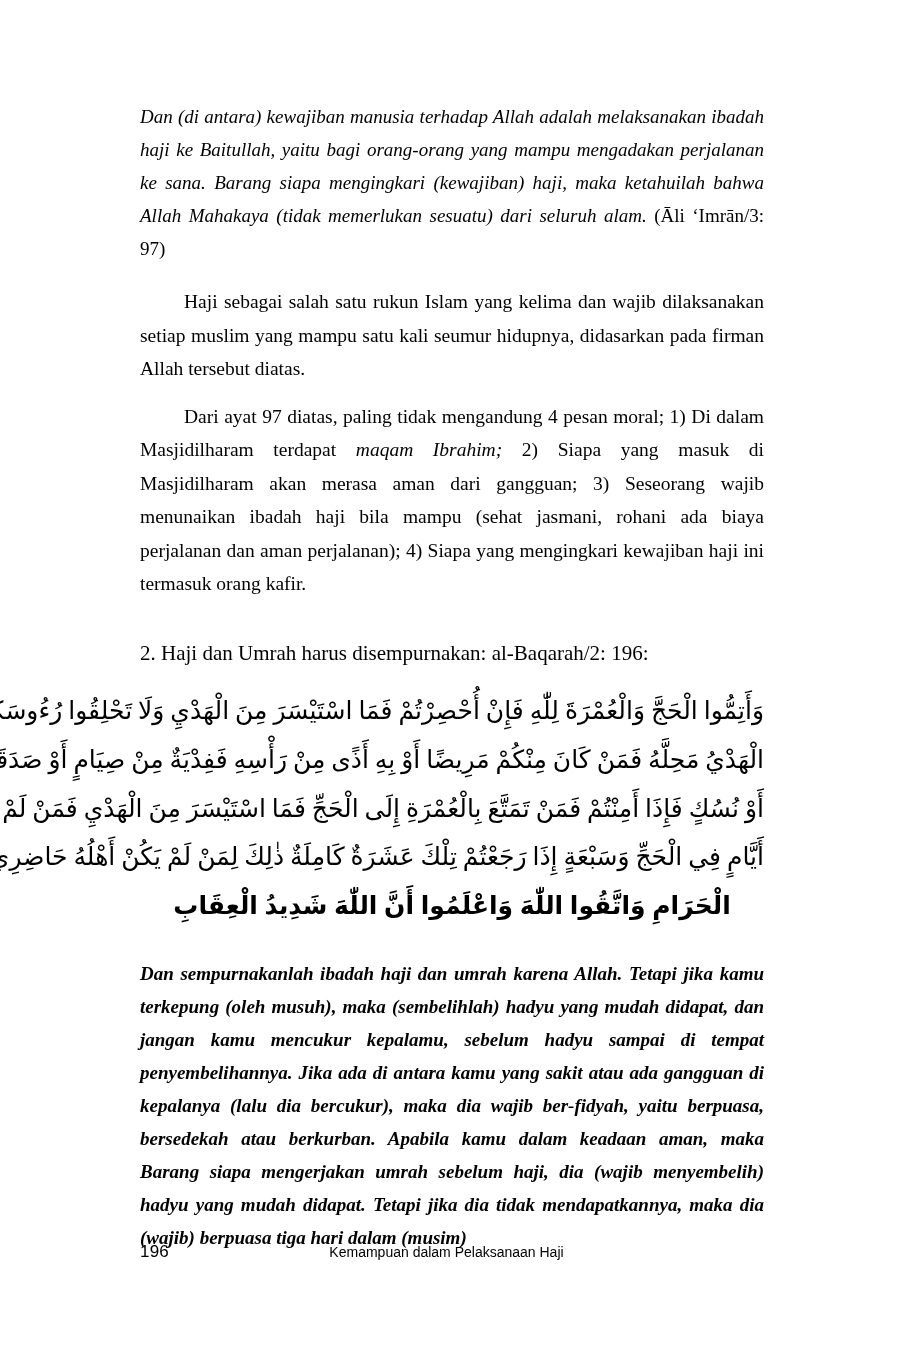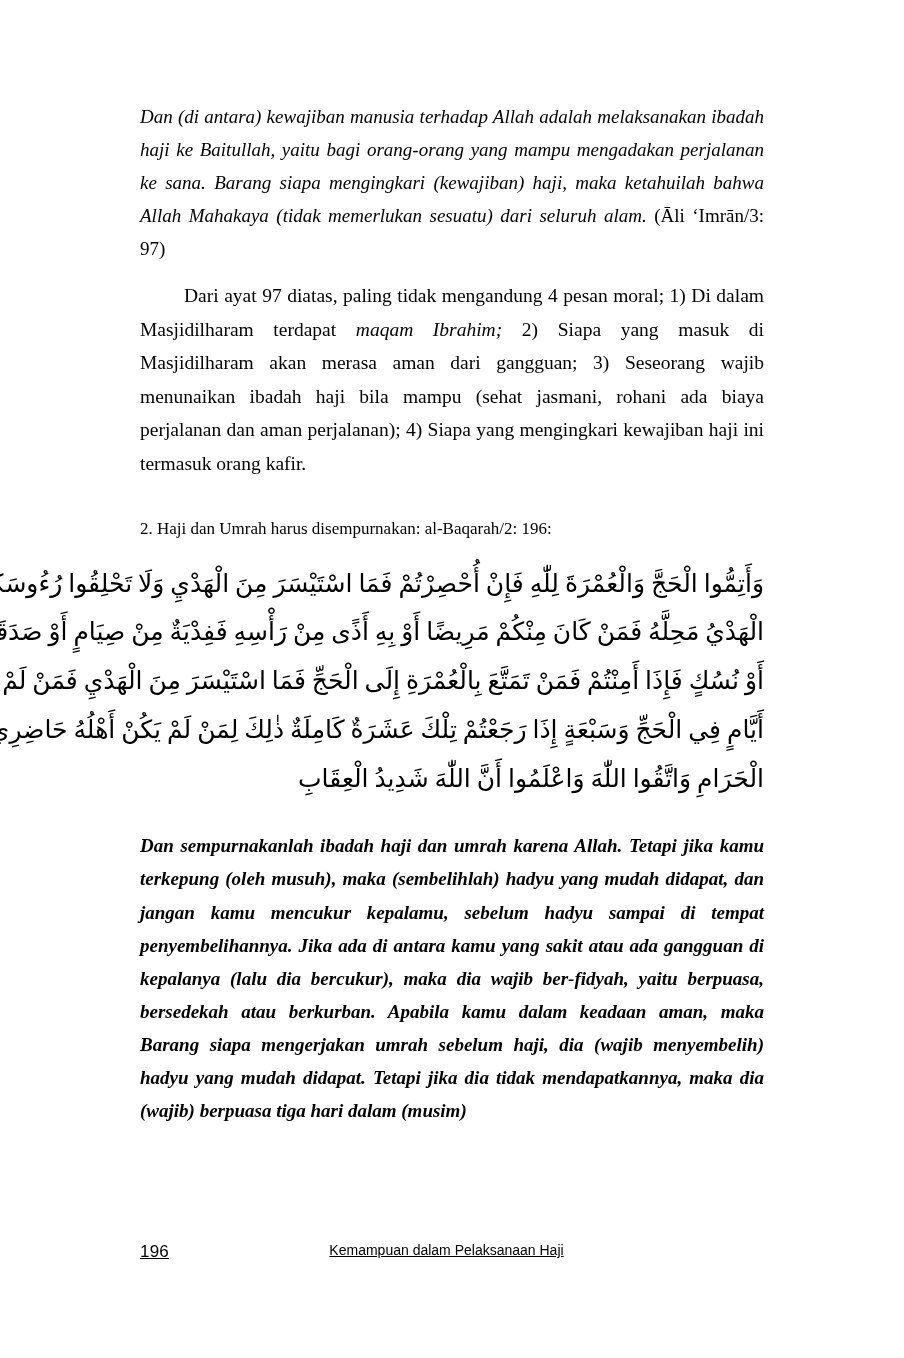--- a/index.html
+++ b/index.html
@@ -47,73 +47,75 @@
     margin-top: 20px;
   }
   .body-para.tight {
     margin-top: 14px;
   }
   .italic-inline {
     font-style: italic;
   }
   .section-head {
     margin-top: 34px;
-    font-size: 17px;
+    font-size: 21px;
     text-align: left;
   }
   .arabic-block {
     margin-top: 16px;
     direction: rtl;
     text-align: justify;
     font-family: "DejaVu Sans", sans-serif;
     font-size: 25px;
     line-height: 1.95;
     letter-spacing: 0px;
     word-spacing: -2px;
     color: #000;
   }
   .arabic-block div {
     white-space: nowrap;
   }
   .arabic-line {
     display: block;
+    text-align: center;
+    font-weight: bold;
   }
   .trans-block {
     margin-top: 26px;
     font-weight: bold;
   }
   .footer {
     position: absolute;
     left: 140px;
     right: 140px;
     bottom: 96px;
     display: flex;
-    align-items: flex-start;
+    align-items: center;
     font-family: "Liberation Sans", sans-serif;
-    text-decoration: underline;
   }
   .folio {
     font-size: 17px;
     letter-spacing: 0.2px;
   }
   .runhead {
     flex: 1;
     text-align: center;
     font-size: 14px;
     padding-right: 40px;
   }
 </style>
 </head>
 <body>
 
 <div class="page">
   <div class="content">
 
     <p class="quote-trans"><span>Dan (di antara) kewajiban manusia terhadap Allah adalah melaksanakan ibadah haji ke Baitullah, yaitu bagi orang-orang yang mampu mengadakan perjalanan ke sana. Barang siapa mengingkari (kewajiban) haji, maka ketahuilah bahwa Allah Mahakaya (tidak memerlukan sesuatu) dari seluruh alam.</span> <span class="ref">(Āli ‘Imrān/3: 97)</span></p>
 
+    <p class="body-para">Haji sebagai salah satu rukun Islam yang kelima dan wajib dilaksanakan setiap muslim yang mampu satu kali seumur hidupnya, didasarkan pada firman Allah tersebut diatas.</p>
 
     <p class="body-para tight"><span>Dari ayat 97 diatas, paling tidak mengandung 4 pesan moral; 1) Di dalam Masjidilharam terdapat </span><span class="italic-inline">maqam Ibrahim;</span><span> 2) Siapa yang masuk di Masjidilharam akan merasa aman dari gangguan; 3) Seseorang wajib menunaikan ibadah haji bila mampu (sehat jasmani, rohani ada biaya perjalanan dan aman perjalanan); 4) Siapa yang mengingkari kewajiban haji ini termasuk orang kafir.</span></p>
 
     <p class="section-head">2. Haji dan Umrah harus disempurnakan: al-Baqarah/2: 196:</p>
 
     <div class="arabic-block">
       <div>وَأَتِمُّوا الْحَجَّ وَالْعُمْرَةَ لِلّٰهِ فَإِنْ أُحْصِرْتُمْ فَمَا اسْتَيْسَرَ مِنَ الْهَدْيِ وَلَا تَحْلِقُوا رُءُوسَكُمْ حَتّٰى يَبْلُغَ</div>
       <div>الْهَدْيُ مَحِلَّهُ فَمَنْ كَانَ مِنْكُمْ مَرِيضًا أَوْ بِهِ أَذًى مِنْ رَأْسِهِ فَفِدْيَةٌ مِنْ صِيَامٍ أَوْ صَدَقَةٍ</div>
       <div>أَوْ نُسُكٍ فَإِذَا أَمِنْتُمْ فَمَنْ تَمَتَّعَ بِالْعُمْرَةِ إِلَى الْحَجِّ فَمَا اسْتَيْسَرَ مِنَ الْهَدْيِ فَمَنْ لَمْ يَجِدْ فَصِيَامُ ثَلٰثَةِ</div>
       <div>أَيَّامٍ فِي الْحَجِّ وَسَبْعَةٍ إِذَا رَجَعْتُمْ تِلْكَ عَشَرَةٌ كَامِلَةٌ ذٰلِكَ لِمَنْ لَمْ يَكُنْ أَهْلُهُ حَاضِرِي الْمَسْجِدِ</div>

